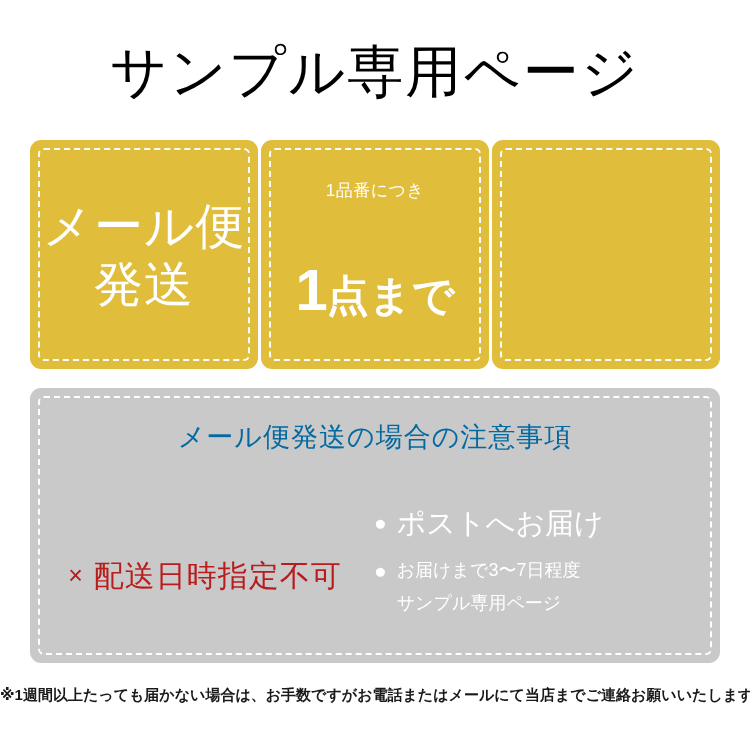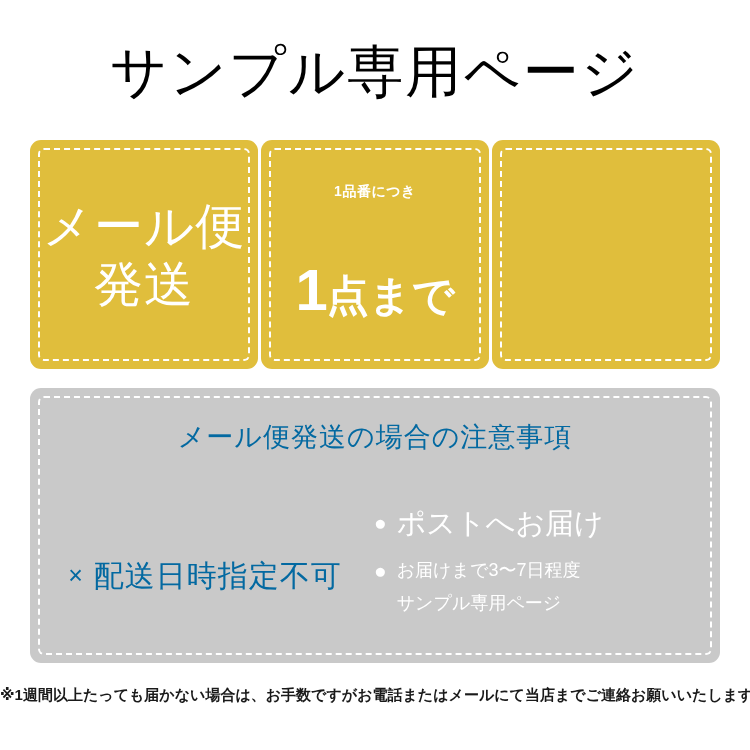--- a/index.html
+++ b/index.html
@@ -81,23 +81,23 @@
   .fb-big-line {
     font-size: 49px;
     line-height: 58px;
     font-weight: 400;
     letter-spacing: 1px;
     white-space: nowrap;
   }
 
   
   .fb-caption {
-    font-size: 14px;
+    font-size: 17px;
     line-height: 26px;
-    font-weight: 700;
+    font-weight: 400;
     letter-spacing: 0.5px;
     white-space: nowrap;
     margin-bottom: 60px;
   }
 
   .fb-amount {
     white-space: nowrap;
     font-weight: 700;
     line-height: 52px;
   }
@@ -166,21 +166,21 @@
   .notice-left {
     width: 340px;
     display: flex;
     align-items: center;
     justify-content: center;
     height: 150px;
     padding-left: 10px;
   }
 
   .notice-left-text {
-    color: #0369a1;
+    color: #b91c1c;
     font-size: 30px;
     line-height: 36px;
     font-weight: 400;
     letter-spacing: 1px;
     white-space: nowrap;
   }
 
   .x-mark {
     font-size: 25px;
     margin-right: 10px;

